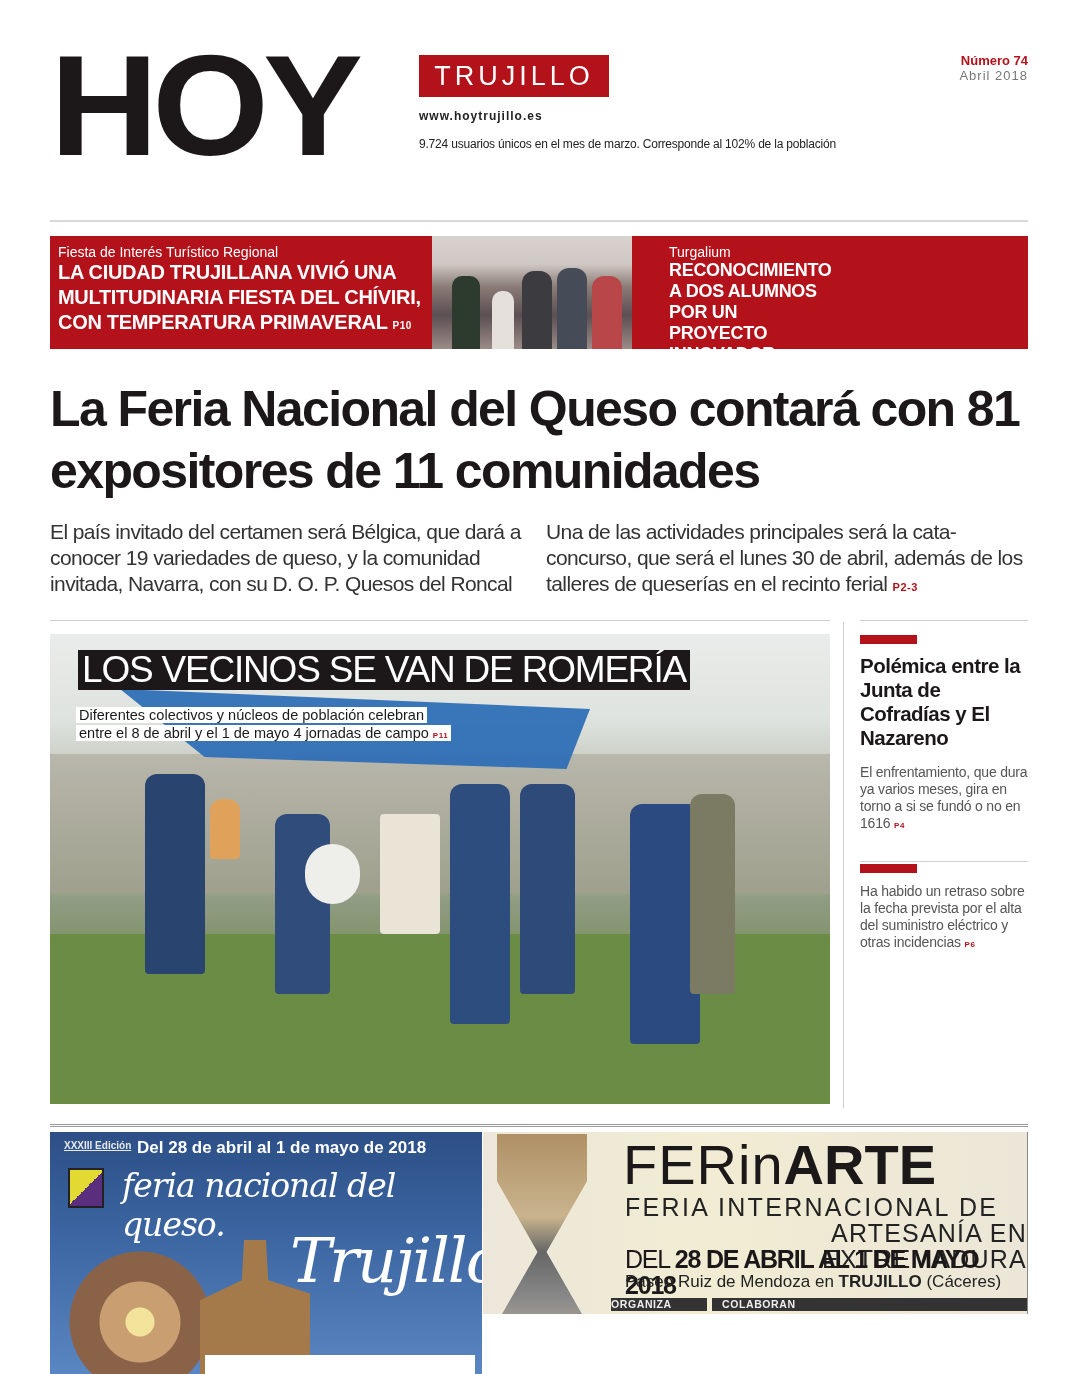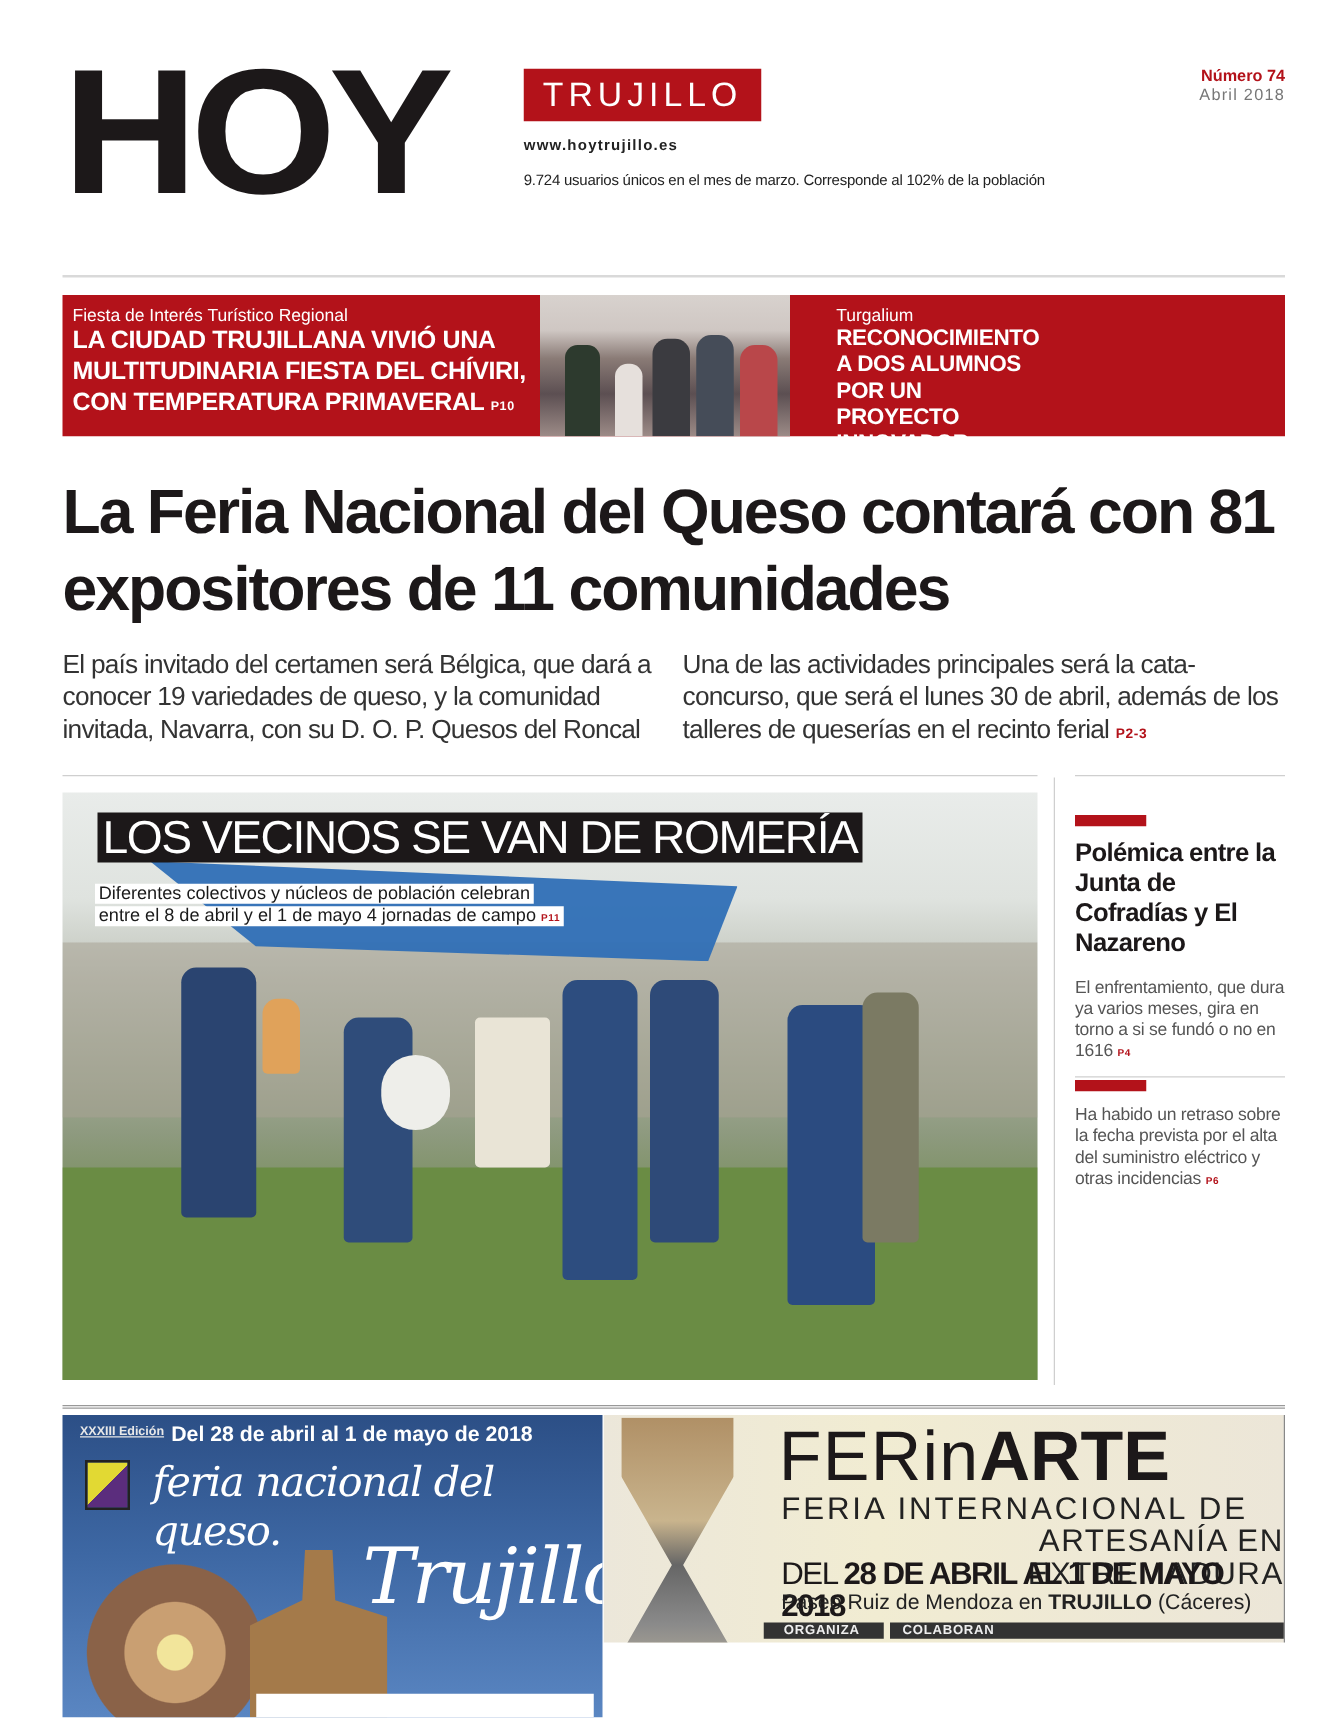--- a/index.html
+++ b/index.html
@@ -56,21 +56,21 @@
   .photo-sub { position: absolute; left: 76px; top: 706px; font-size: 14.5px; line-height: 18px; color: #1a1a1a; }
   .photo-sub span.line { background: #fff; padding: 0 3px; display: inline; }
   .photo-sub .pg { color: #b3121a; font-size: 8px; }
 
   
   .side { position: absolute; left: 860px; width: 170px; }
   .side .bar { width: 57px; height: 9px; background: #b3121a; margin-bottom: 10px; }
   .side .sh { font-size: 20.5px; line-height: 24px; font-weight: 700; color: #1c1819; letter-spacing: -0.5px; }
   .side .sb { font-size: 14px; line-height: 17px; color: #555; font-weight: 300; margin-top: 14px; letter-spacing: -0.2px; }
   .side .sb .pg { color: #b3121a; font-size: 8px; }
-  .side.s1 { top: 652px; }
+  .side.s1 { top: 635px; }
   .side.s2 { top: 864px; }
   .side-hr { position: absolute; left: 860px; width: 168px; height: 1px; background: #cfcfcf; }
 
   
   .hr-ad { position: absolute; left: 50px; top: 1124px; width: 978px; height: 3px; border-top: 1px solid #999; border-bottom: 1px solid #999; }
   .ad1 { position: absolute; left: 50px; top: 1132px; width: 432px; height: 242px; overflow: hidden;
          background: linear-gradient(180deg,#2c4f86 0%,#3d67a3 45%,#5a86c2 100%); }
   .ad1 .date { position: absolute; left: 87px; top: 6px; color: #fff; font-size: 17px; font-weight: 700; }
   .ad1 .feria { position: absolute; left: 72px; top: 34px; color: #fff; font-family: "DejaVu Serif", serif; font-style: italic;
                 font-size: 33px; letter-spacing: -1px; }
@@ -90,21 +90,21 @@
                 clip-path: polygon(0 0,100% 0,100% 20%,55% 50%,100% 80%,100% 100%,0 100%,0 80%,45% 50%,0 20%); }
   .ad2 .brand { position: absolute; left: 140px; top: 4px; font-size: 56px; line-height: 58px; color: #1c1819; letter-spacing: 1px; }
   .ad2 .brand b { font-weight: 900; letter-spacing: 0; }
   .ad2 .l1 { position: absolute; left: 142px; top: 62px; font-size: 25px; line-height: 26px; letter-spacing: 2.3px; color: #222; }
   .ad2 .l2 { position: absolute; left: 142px; top: 88px; font-size: 25px; line-height: 26px; letter-spacing: 1.2px; color: #222; text-align: right; }
   .ad2 .l3 { position: absolute; left: 142px; top: 114px; font-size: 25px; line-height: 26px; letter-spacing: -1.2px; color: #1c1819; }
   .ad2 .l3 b { font-weight: 700; }
   .ad2 .l4 { position: absolute; left: 142px; top: 140px; font-size: 17px; line-height: 20px; color: #222; }
   .ad2 .l4 b { font-weight: 700; }
   .ad2 .org { position: absolute; left: 128px; top: 166px; width: 96px; height: 13px; background: #333; color: #eee; font-size: 10.5px;
-              line-height: 13px; font-weight: 700; letter-spacing: 0.6px; padding-left: 16px; }
+              line-height: 13px; font-weight: 700; letter-spacing: 0.6px; padding-left: 0; }
   .ad2 .col { position: absolute; left: 229px; top: 166px; width: 316px; height: 13px; background: #333; color: #eee; font-size: 10.5px;
               line-height: 13px; font-weight: 700; letter-spacing: 0.6px; padding-left: 10px; }
   .ad2 .sponsor { position: absolute; font-size: 6px; color: #444; top: 200px; }
   .ad2 .feval { left: 172px; top: 196px; font-size: 10px; font-weight: 700; color: #333; }
   .ad2 .junta { left: 248px; top: 200px; background: #2aa44a; color: #fff; padding: 3px 5px; }
   .ad2 .turismo { left: 340px; color: #b3121a; font-weight: 700; }
   .ad2 .dip { left: 418px; color: #b3121a; font-weight: 700; }
   .ad2 .truj { left: 478px; top: 192px; font-size: 16px; color: #a5822f; font-family: "DejaVu Serif", serif; }
 </style>
 </head>

